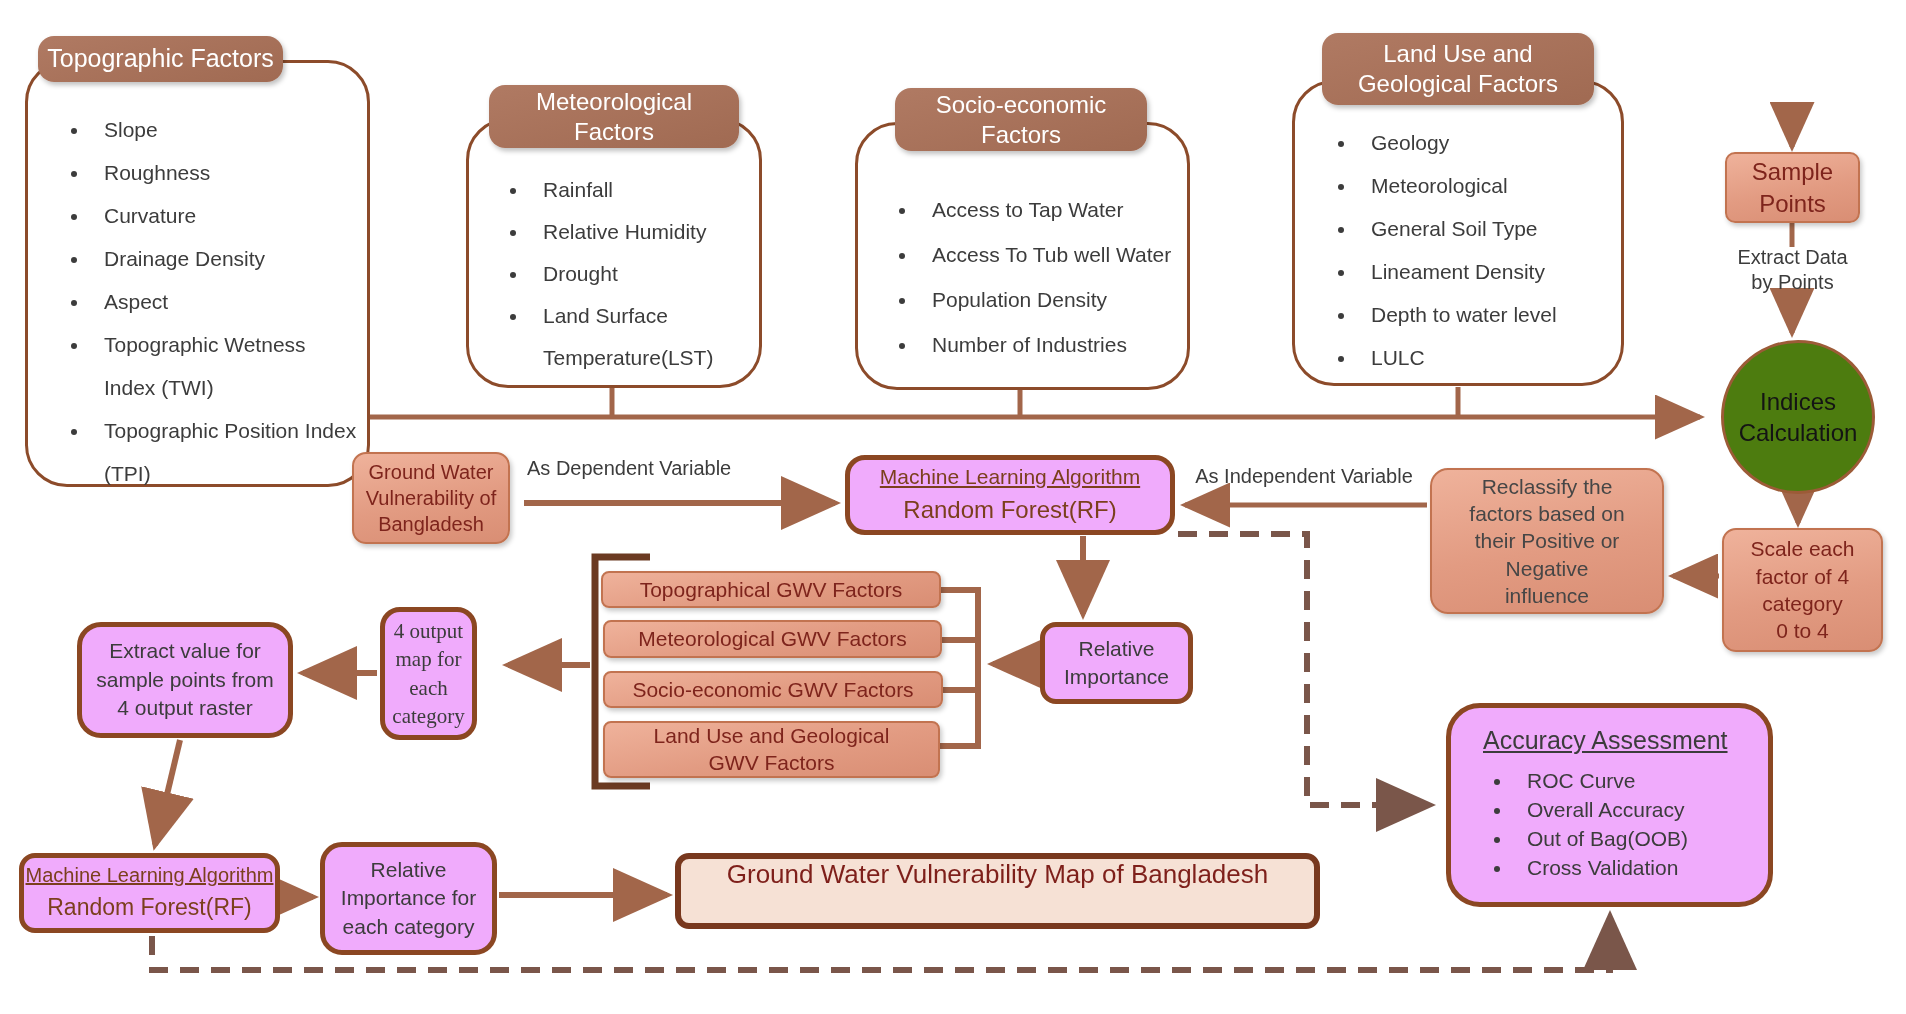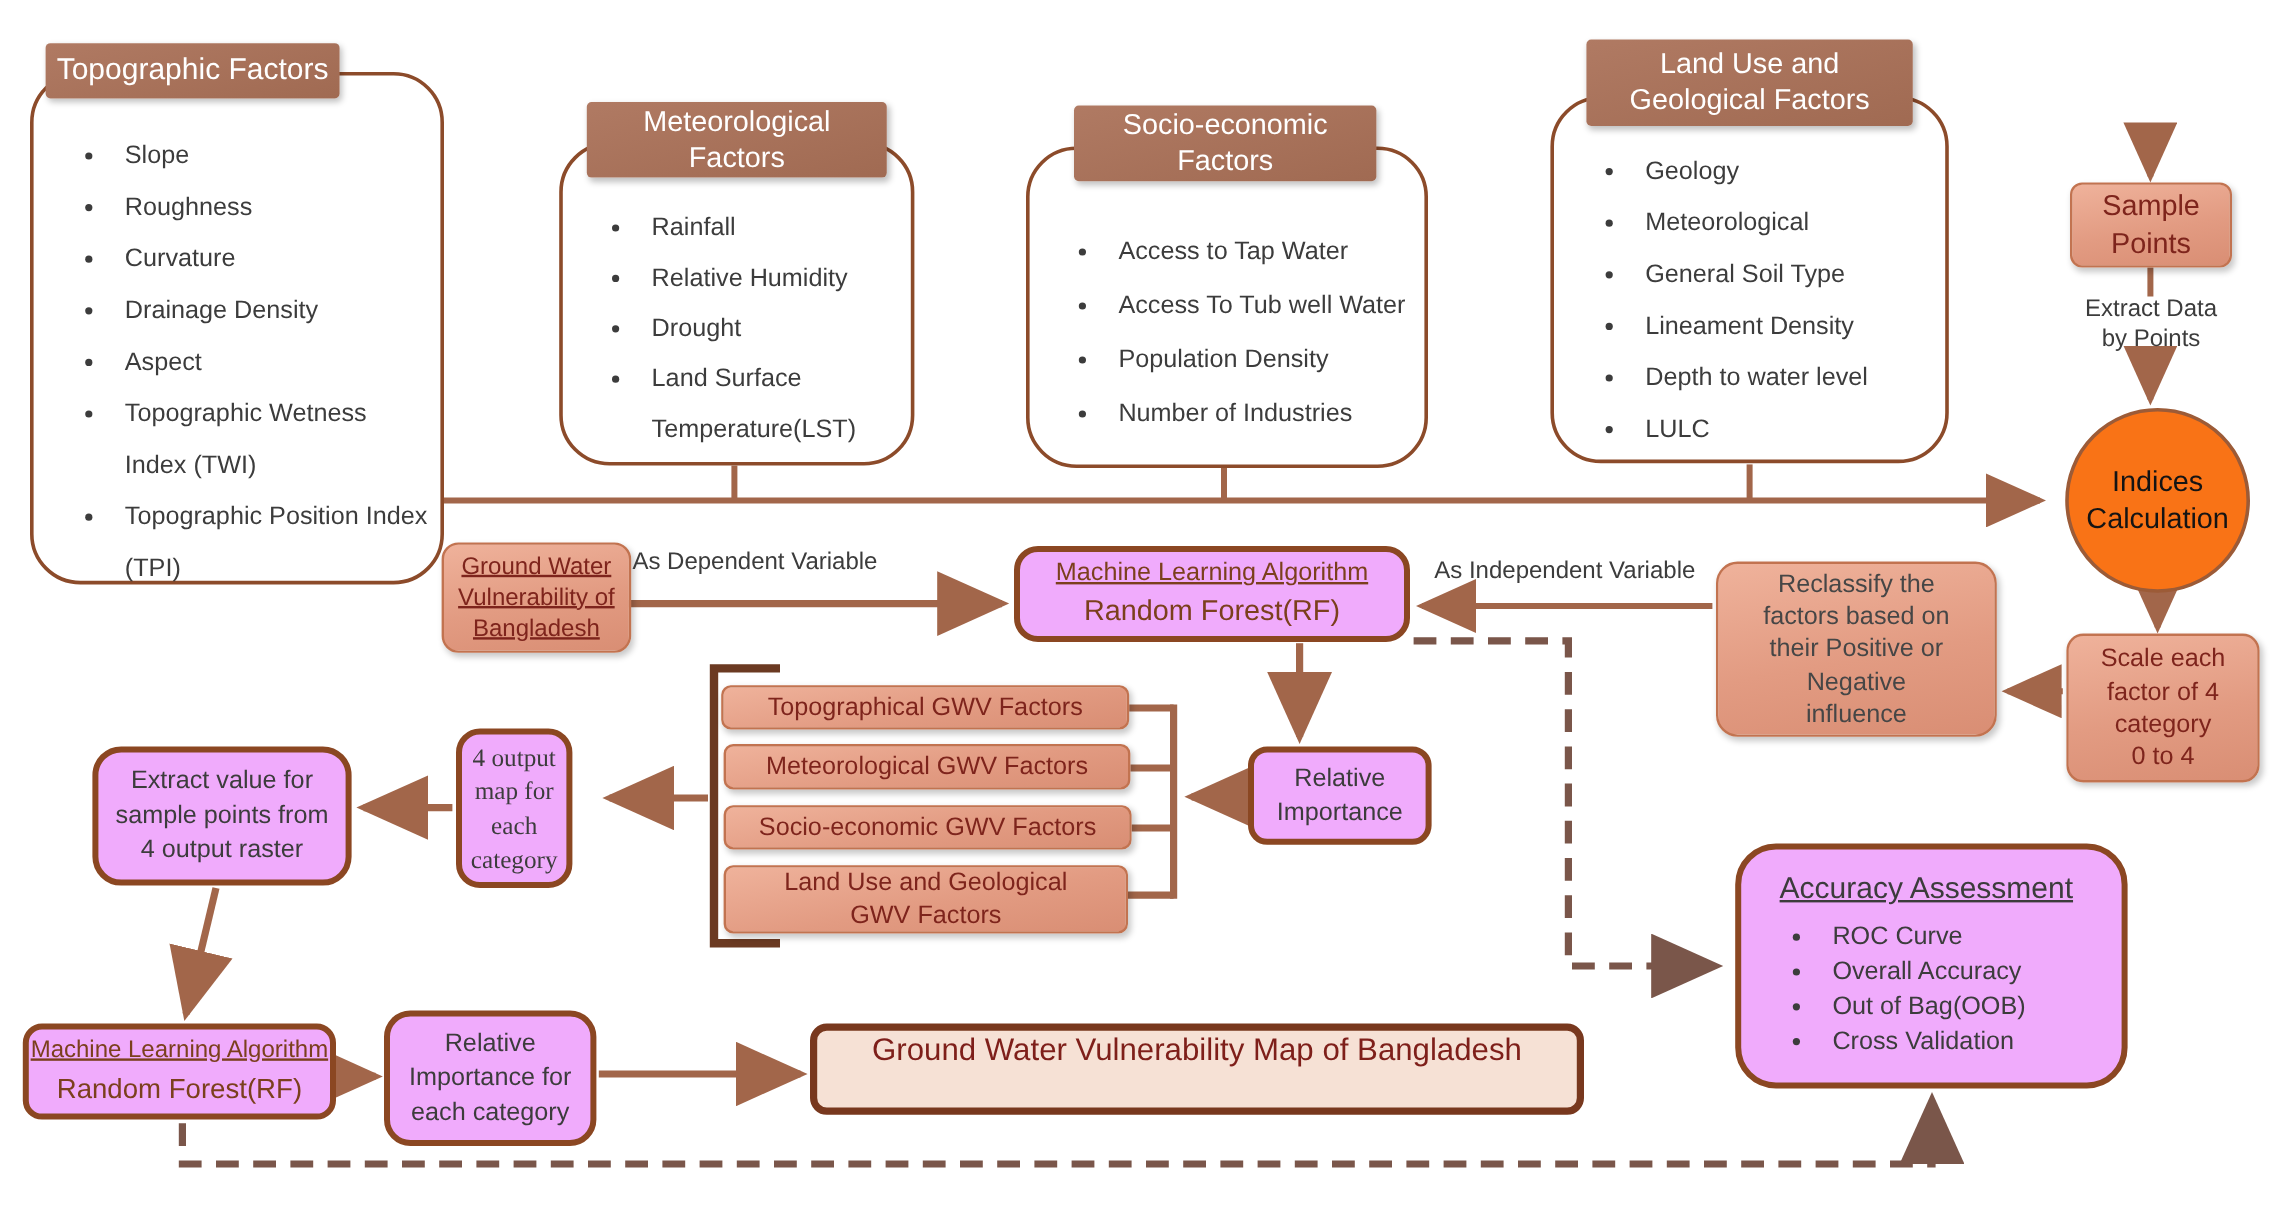--- a/index.html
+++ b/index.html
@@ -3,33 +3,33 @@
 <meta charset="utf-8">
 <style>
   html,body{margin:0;padding:0;background:#ffffff;}
   .canvas{position:relative;width:1906px;height:1014px;background:#ffffff;
           font-family:"Liberation Sans",sans-serif;overflow:hidden;}
   .abs{position:absolute;box-sizing:border-box;}
   .pre{white-space:pre-line;}
   
   .group{border:3.5px solid #8C4B2A;border-radius:42px;background:#ffffff;}
   .chip{background:linear-gradient(165deg,#B07A63,#A06A52);color:#ffffff;text-align:center;
-        border-radius:4px;display:flex;align-items:center;justify-content:center;
+        border-radius:16px;display:flex;align-items:center;justify-content:center;
         box-shadow:2px 3px 5px rgba(0,0,0,.25);line-height:1.25;}
   ul.bullets{margin:0;padding:0;list-style:disc outside;color:#3C3C3C;}
   ul.bullets li{padding-left:14px;}
   
   .salmon{background:linear-gradient(170deg,#EFB29B 0%,#E29B82 55%,#D98E74 100%);
           border:2px solid #C27350;color:#7E241C;text-align:center;
           display:flex;align-items:center;justify-content:center;
           box-shadow:2px 3px 5px rgba(0,0,0,.22);line-height:1.3;}
   
   .wbox{background:#f0abfc;border:5px solid #8B4722;border-radius:18px;color:#3C3C3C;
         display:flex;align-items:center;justify-content:center;text-align:center;line-height:1.35;}
-  .circle{background:#f97316;border:3.5px solid #9C5B37;border-radius:50%;color:#141414;
+  .circle{background:#4d7c0f;border:3.5px solid #9C5B37;border-radius:50%;color:#141414;
           display:flex;align-items:center;justify-content:center;text-align:center;line-height:1.3;}
   .label{color:#3C3C3C;text-align:center;line-height:1.25;}
   .ml-title{color:#7B3F1D;text-decoration:underline;font-size:21px;}
   .ml-sub{color:#7B3F1D;font-size:24px;margin-top:3px;}
   .map-box{background:#F6E1D5;border:6px solid #78381E;border-radius:14px;color:#7E1F1A;
            display:flex;align-items:flex-start;justify-content:center;text-align:center;}
   .acc-title{color:#3C3C3C;text-decoration:underline;font-size:25px;}
   svg.layer{position:absolute;left:0;top:0;z-index:1;}
   .abs{z-index:2;}
 </style>
@@ -175,21 +175,21 @@
   <div class="abs salmon" style="left:1430px;top:468px;width:234px;height:146px;font-size:21px;border-radius:18px;color:#464646;">
     <span class="pre">Reclassify the
 factors based on
 their Positive or
 Negative
 influence</span>
   </div>
 
   <div class="abs label" style="left:1178px;top:464px;width:252px;font-size:20px;">As Independent Variable</div>
 
-  <div class="abs salmon" style="left:368px;top:452px;width:158px;height:92px;font-size:20px;border-radius:14px;text-decoration:underline;">
+  <div class="abs salmon" style="left:352px;top:452px;width:158px;height:92px;font-size:20px;border-radius:14px;">
     <span class="pre">Ground Water
 Vulnerability of
 Bangladesh</span>
   </div>
 
   <div class="abs label" style="left:527px;top:456px;width:300px;font-size:20px;text-align:left;">As Dependent Variable</div>
 
   <div class="abs wbox" style="left:845px;top:455px;width:330px;height:80px;flex-direction:column;border-radius:20px;">
     <span class="ml-title">Machine Learning Algorithm</span>
     <span class="ml-sub">Random Forest(RF)</span>

